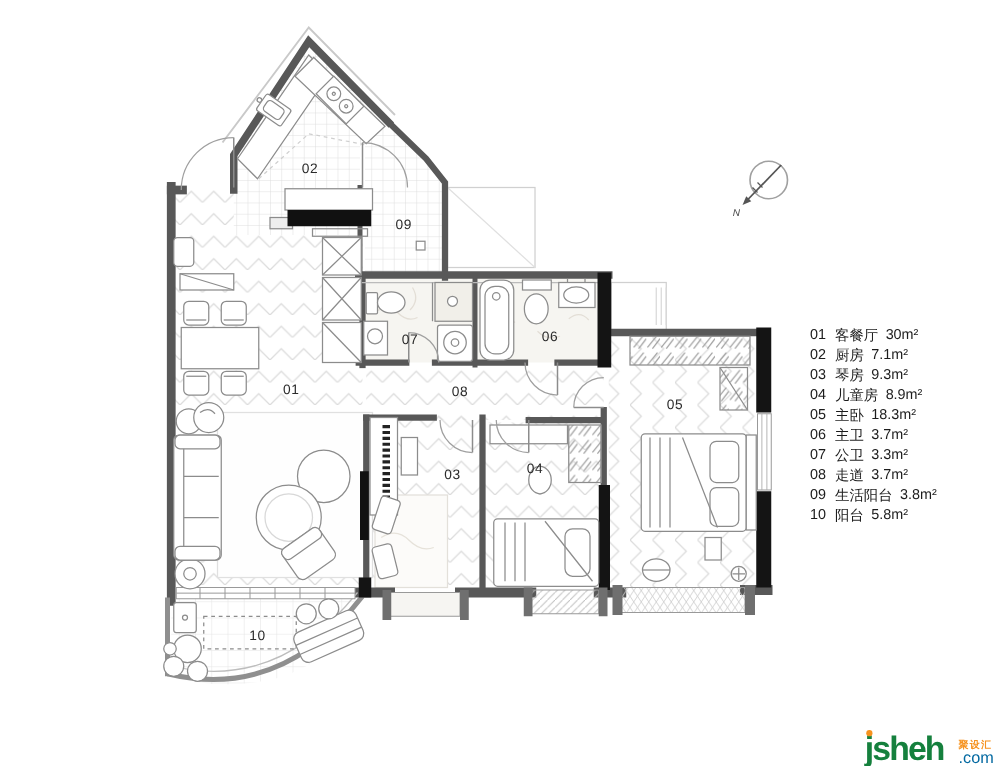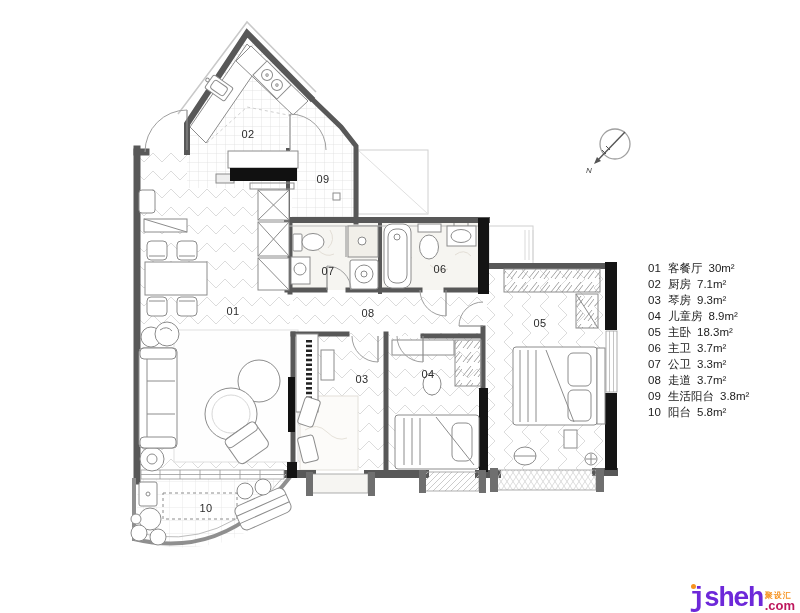--- a/index.html
+++ b/index.html
@@ -7,28 +7,28 @@
          font-family:"Liberation Sans","DejaVu Sans",sans-serif;}
   .plan-svg{position:absolute;left:0;top:0;}
   
   .legend{position:absolute;left:648px;top:260px;width:160px;color:#1c1c1c;font-size:11.5px;}
   .lrow{display:flex;align-items:center;height:16px;}
   .ln{width:20px;}
   .lm{margin-right:6px;white-space:nowrap;font-family:Liberation Serif, serif;}
   .la{white-space:nowrap;}
   
   .logo{position:absolute;right:5px;bottom:2px;display:flex;align-items:flex-end;line-height:1;}
-  .brand{font-family:Liberation Mono, monospace;font-weight:bold;font-size:27px;
-         color:#6d28d9;letter-spacing:-1.5px;line-height:0.8;}
+  .brand{font-family:Liberation Sans, sans-serif;font-weight:bold;font-size:27px;
+         color:#15803d;letter-spacing:-1.5px;line-height:0.8;}
   .brand .j{position:relative;}
   .brand .j::after{content:"";position:absolute;left:1.5px;top:-0.5px;width:5px;height:5px;
          border-radius:50%;background:#f6921e;}
-  .logoright{display:flex;flex-direction:column;align-items:flex-start;margin-left:2px;}
+  .logoright{display:flex;flex-direction:column;align-items:flex-start;margin-left:12px;}
   .cn{font-size:8px;font-weight:bold;color:#f6921e;letter-spacing:1px;}
-  .com{font-size:13px;font-weight:bold;color:#be185d;margin-top:0px;line-height:0.85;}
+  .com{font-size:13px;font-weight:normal;color:#0369a1;margin-top:0px;line-height:0.85;}
 </style>
 </head>
 <body>
 
 <div class="stage">
 
 <svg class="plan-svg" width="800" height="613" viewBox="0 0 800 613">
   <defs>
     <pattern id="hb" width="18" height="18" patternUnits="userSpaceOnUse">
       <path d="M0,18 L9,9 L18,18" fill="none" stroke="#dcdcdc" stroke-width="1"></path>

